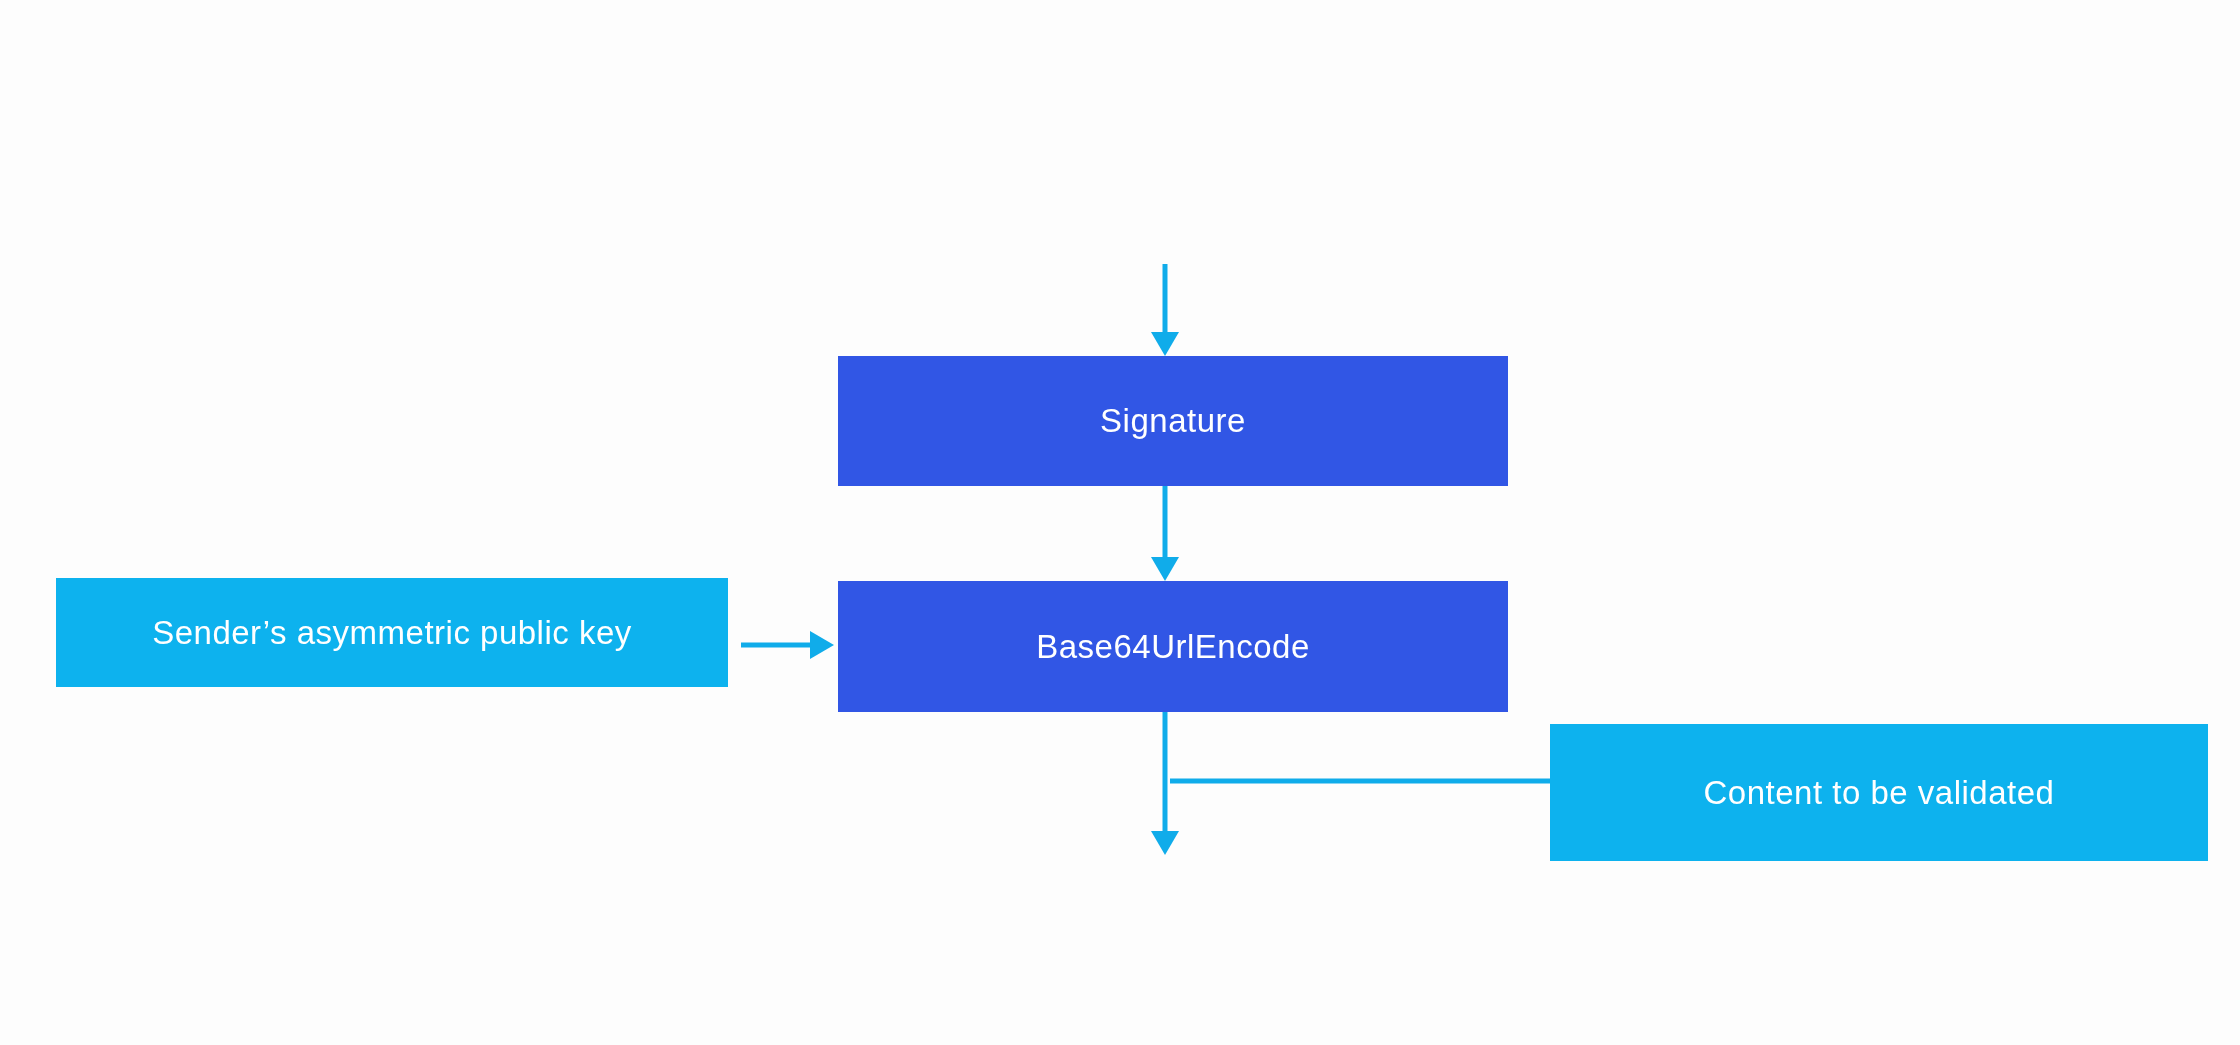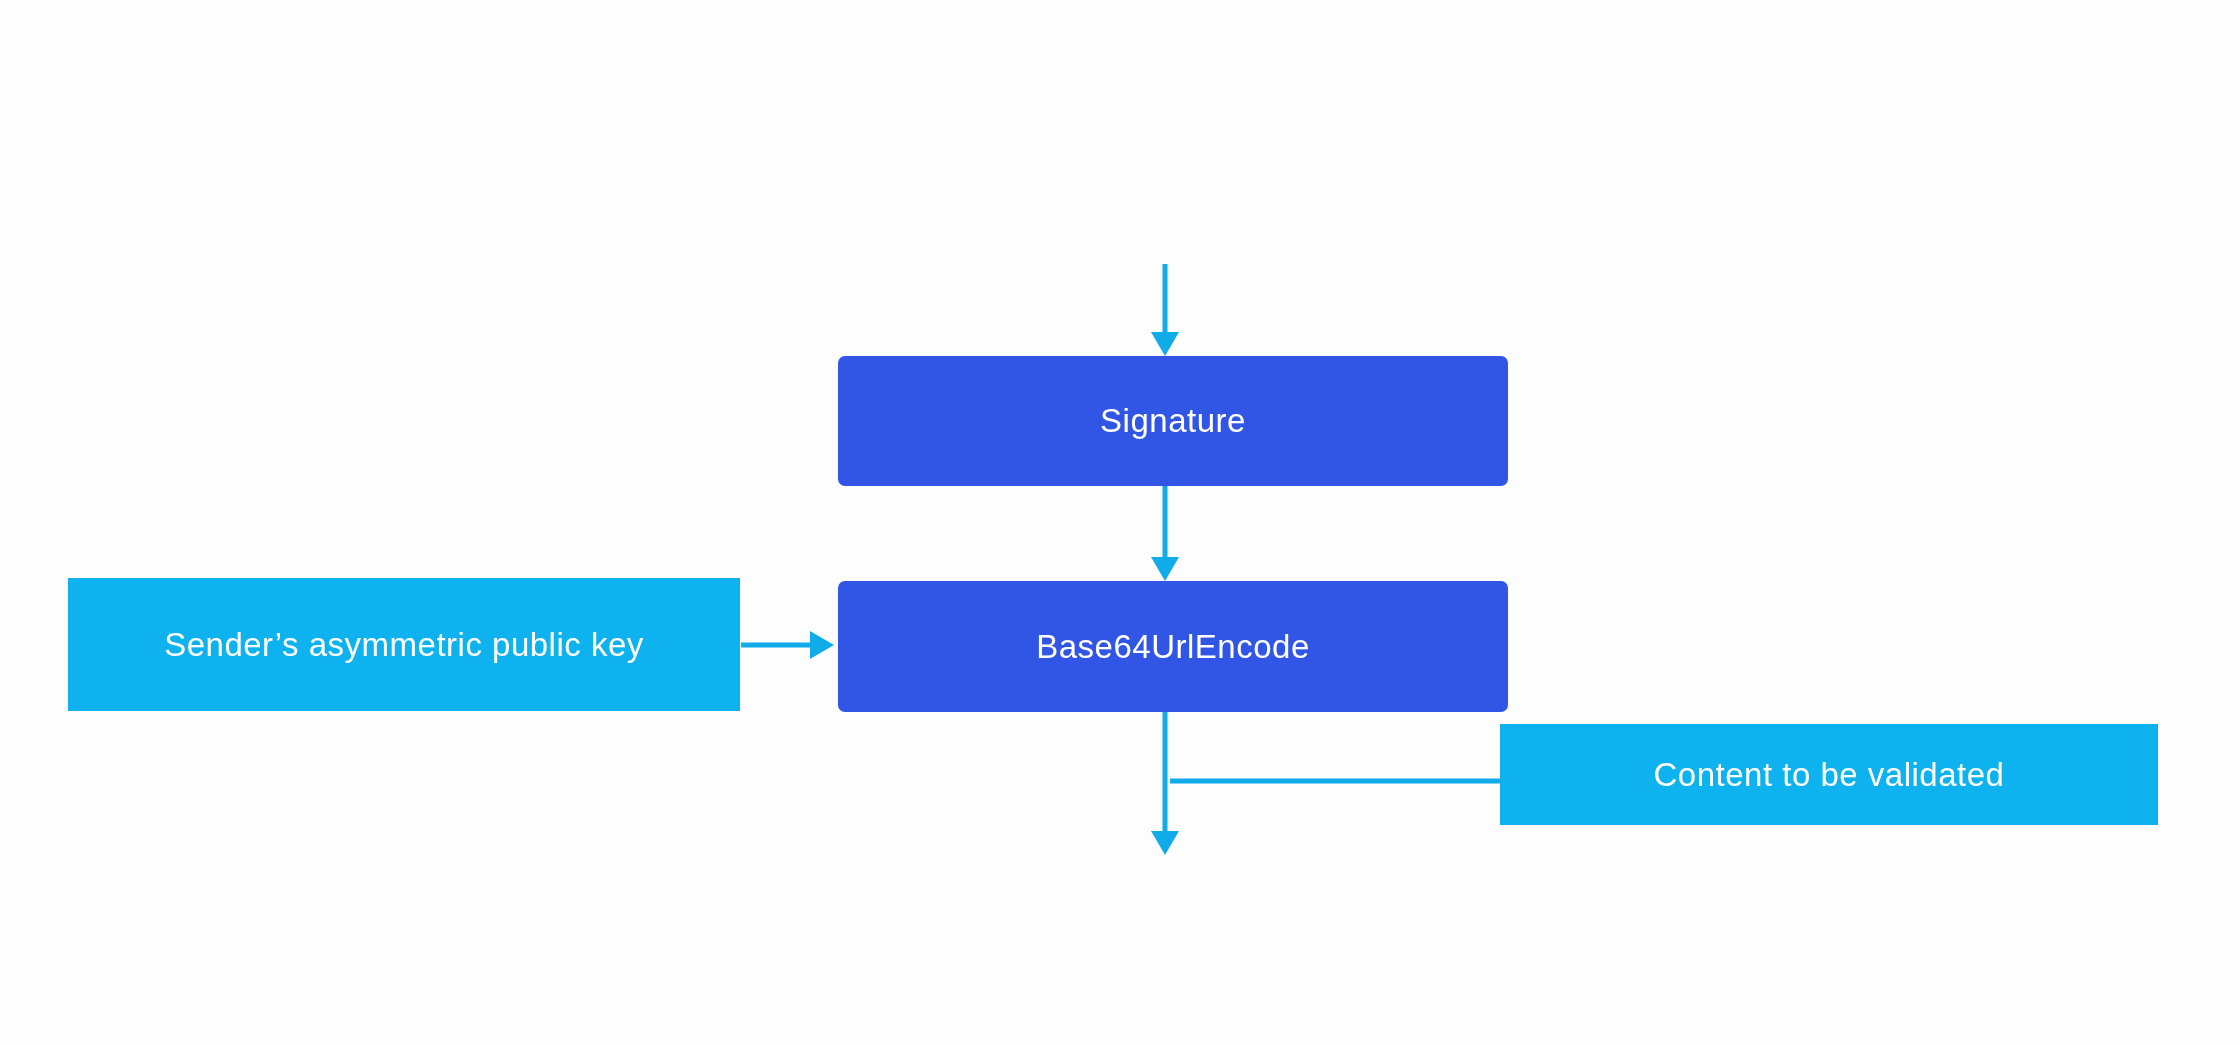--- a/index.html
+++ b/index.html
@@ -29,28 +29,28 @@
     align-items: center;
     justify-content: center;
     color: var(--c-text);
     font-size: 33px;
     font-weight: 400;
     letter-spacing: 0.5px;
     text-align: center;
     line-height: 1.2;
   }
   .node.light { background: var(--c-light); }
-  .node.dark  { background: var(--c-dark); border-radius: 7px; }
+  .node.dark  { background: var(--c-dark); }
 
   
   #node-http      { left: 838px;  top: 130px; width: 670px; height: 134px; }
   #node-signature { left: 838px;  top: 356px; width: 670px; height: 130px; }
   #node-base64    { left: 838px;  top: 581px; width: 670px; height: 131px; }
-  #node-sender    { left: 68px;   top: 578px; width: 672px; height: 133px; }
-  #node-content   { left: 1500px; top: 724px; width: 658px; height: 101px; text-align: center; }
+  #node-sender    { left: 56px;   top: 578px; width: 672px; height: 109px; }
+  #node-content   { left: 1550px; top: 724px; width: 658px; height: 137px; text-align: center; }
   #node-verify    { left: 838px;  top: 855px; width: 670px; height: 137px; }
 
   .connectors {
     position: absolute;
     left: 0; top: 0;
     width: 2240px;
     height: 1045px;
     pointer-events: none;
   }
   .edge      { stroke: var(--c-arrow); stroke-width: 5; fill: none; }

